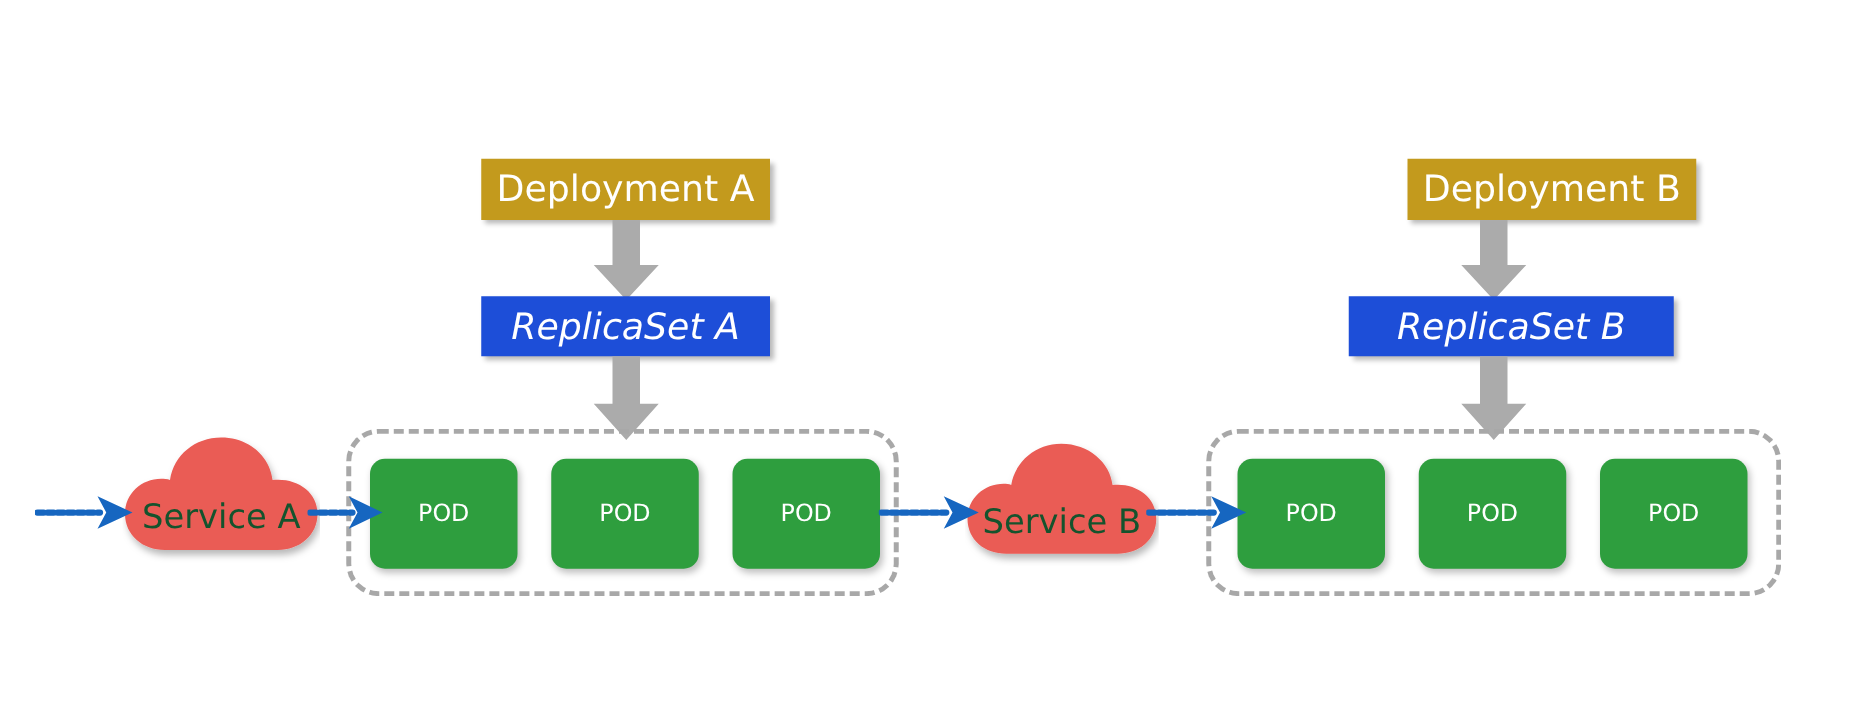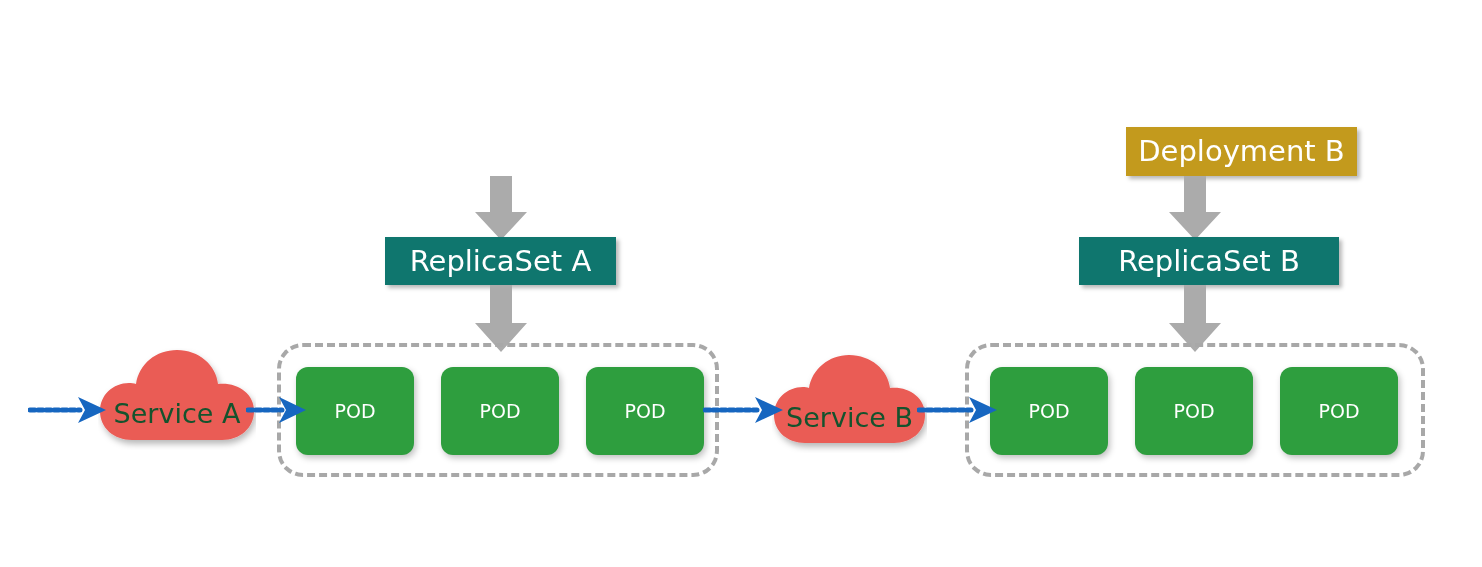--- a/index.html
+++ b/index.html
@@ -32,23 +32,24 @@
 
   
   .deployment {
     background: #c39a1d;
     font-size: 29px;
     box-shadow: 3px 3px 4px rgba(0,0,0,0.28);
   }
 
   
   .replicaset {
-    background: #0f766e;
+    background: #1d4ed8;
     font-size: 29px;
     box-shadow: 3px 3px 4px rgba(0,0,0,0.28);
+    font-style: italic;
   }
 
   
   .pod {
     background: #2e9e3e;
     border-radius: 12px;
     font-size: 19px;
     box-shadow: 2px 3px 6px rgba(0,0,0,0.25);
   }
 
@@ -86,20 +87,23 @@
   .bluearrow {
     position: absolute;
   }
   .bluearrow svg { display: block; }
 </style>
 </head>
 <body>
 
 <div id="canvas">
 
+  <div class="node deployment" style="left:385px; top:127px; width:231px; height:49px;">
+    <span>Deployment A</span>
+  </div>
 
   <div class="blockarrow" style="left:471px; top:176px; width:60px; height:65px;">
     <svg width="60" height="65" viewBox="0 0 60 65">
       <path d="M 19 0 L 41 0 L 41 36 L 56 36 L 30 64 L 4 36 L 19 36 Z" fill="#ababab"></path>
     </svg>
   </div>
 
   <div class="node replicaset" style="left:385px; top:237px; width:231px; height:48px;">
     <span>ReplicaSet A</span>
   </div>

